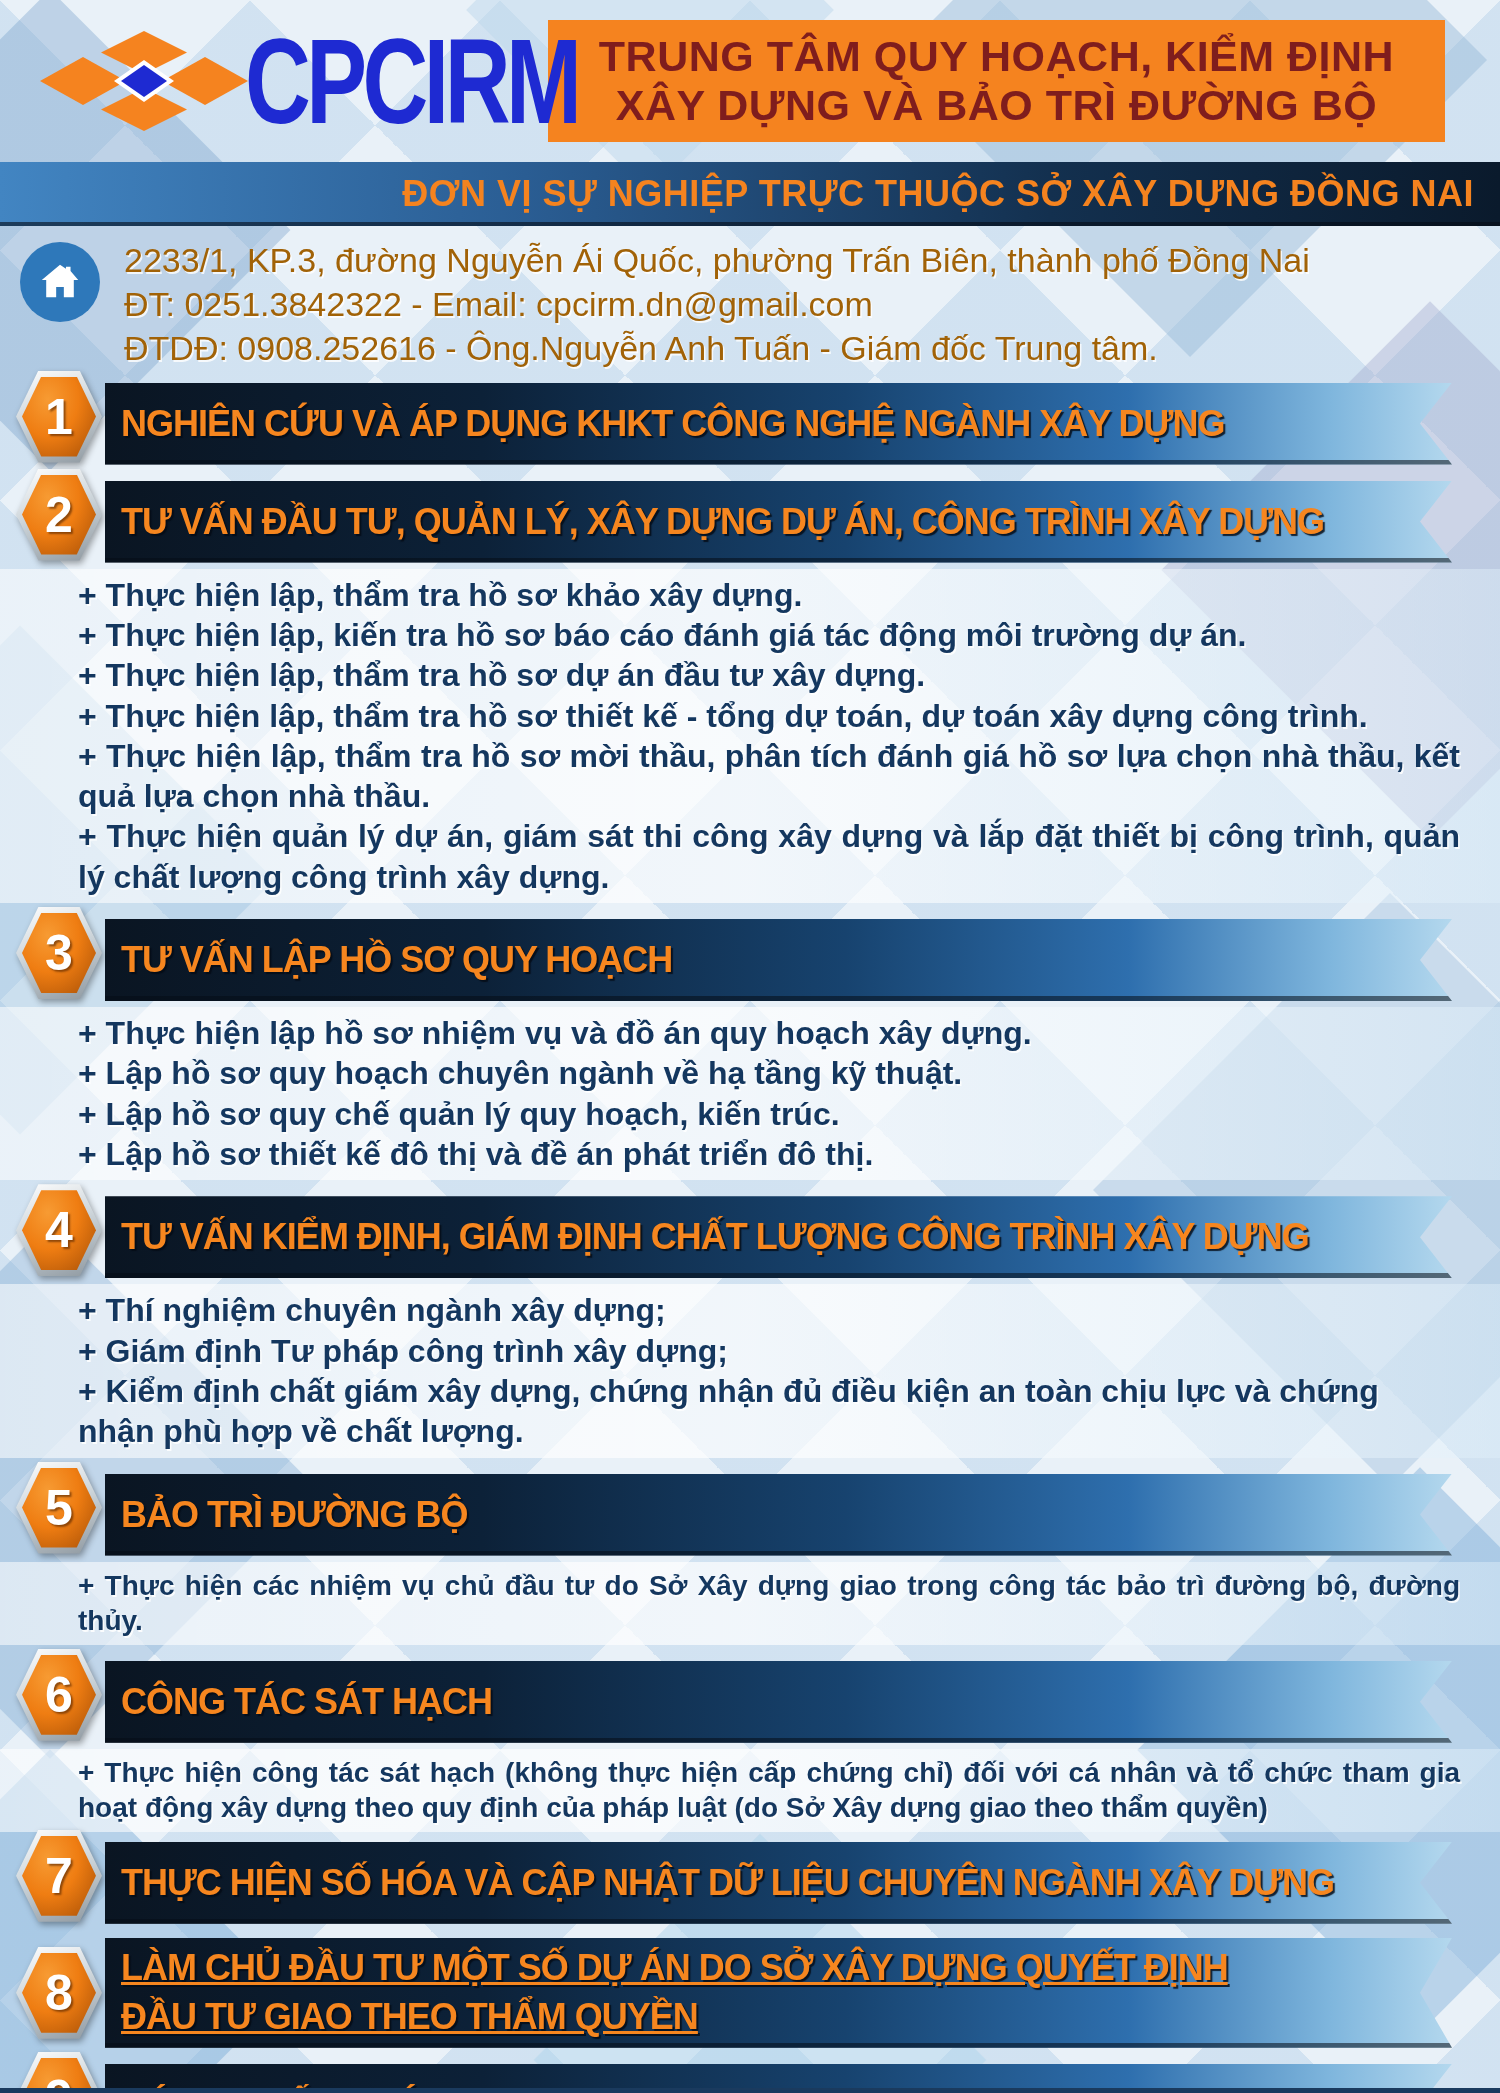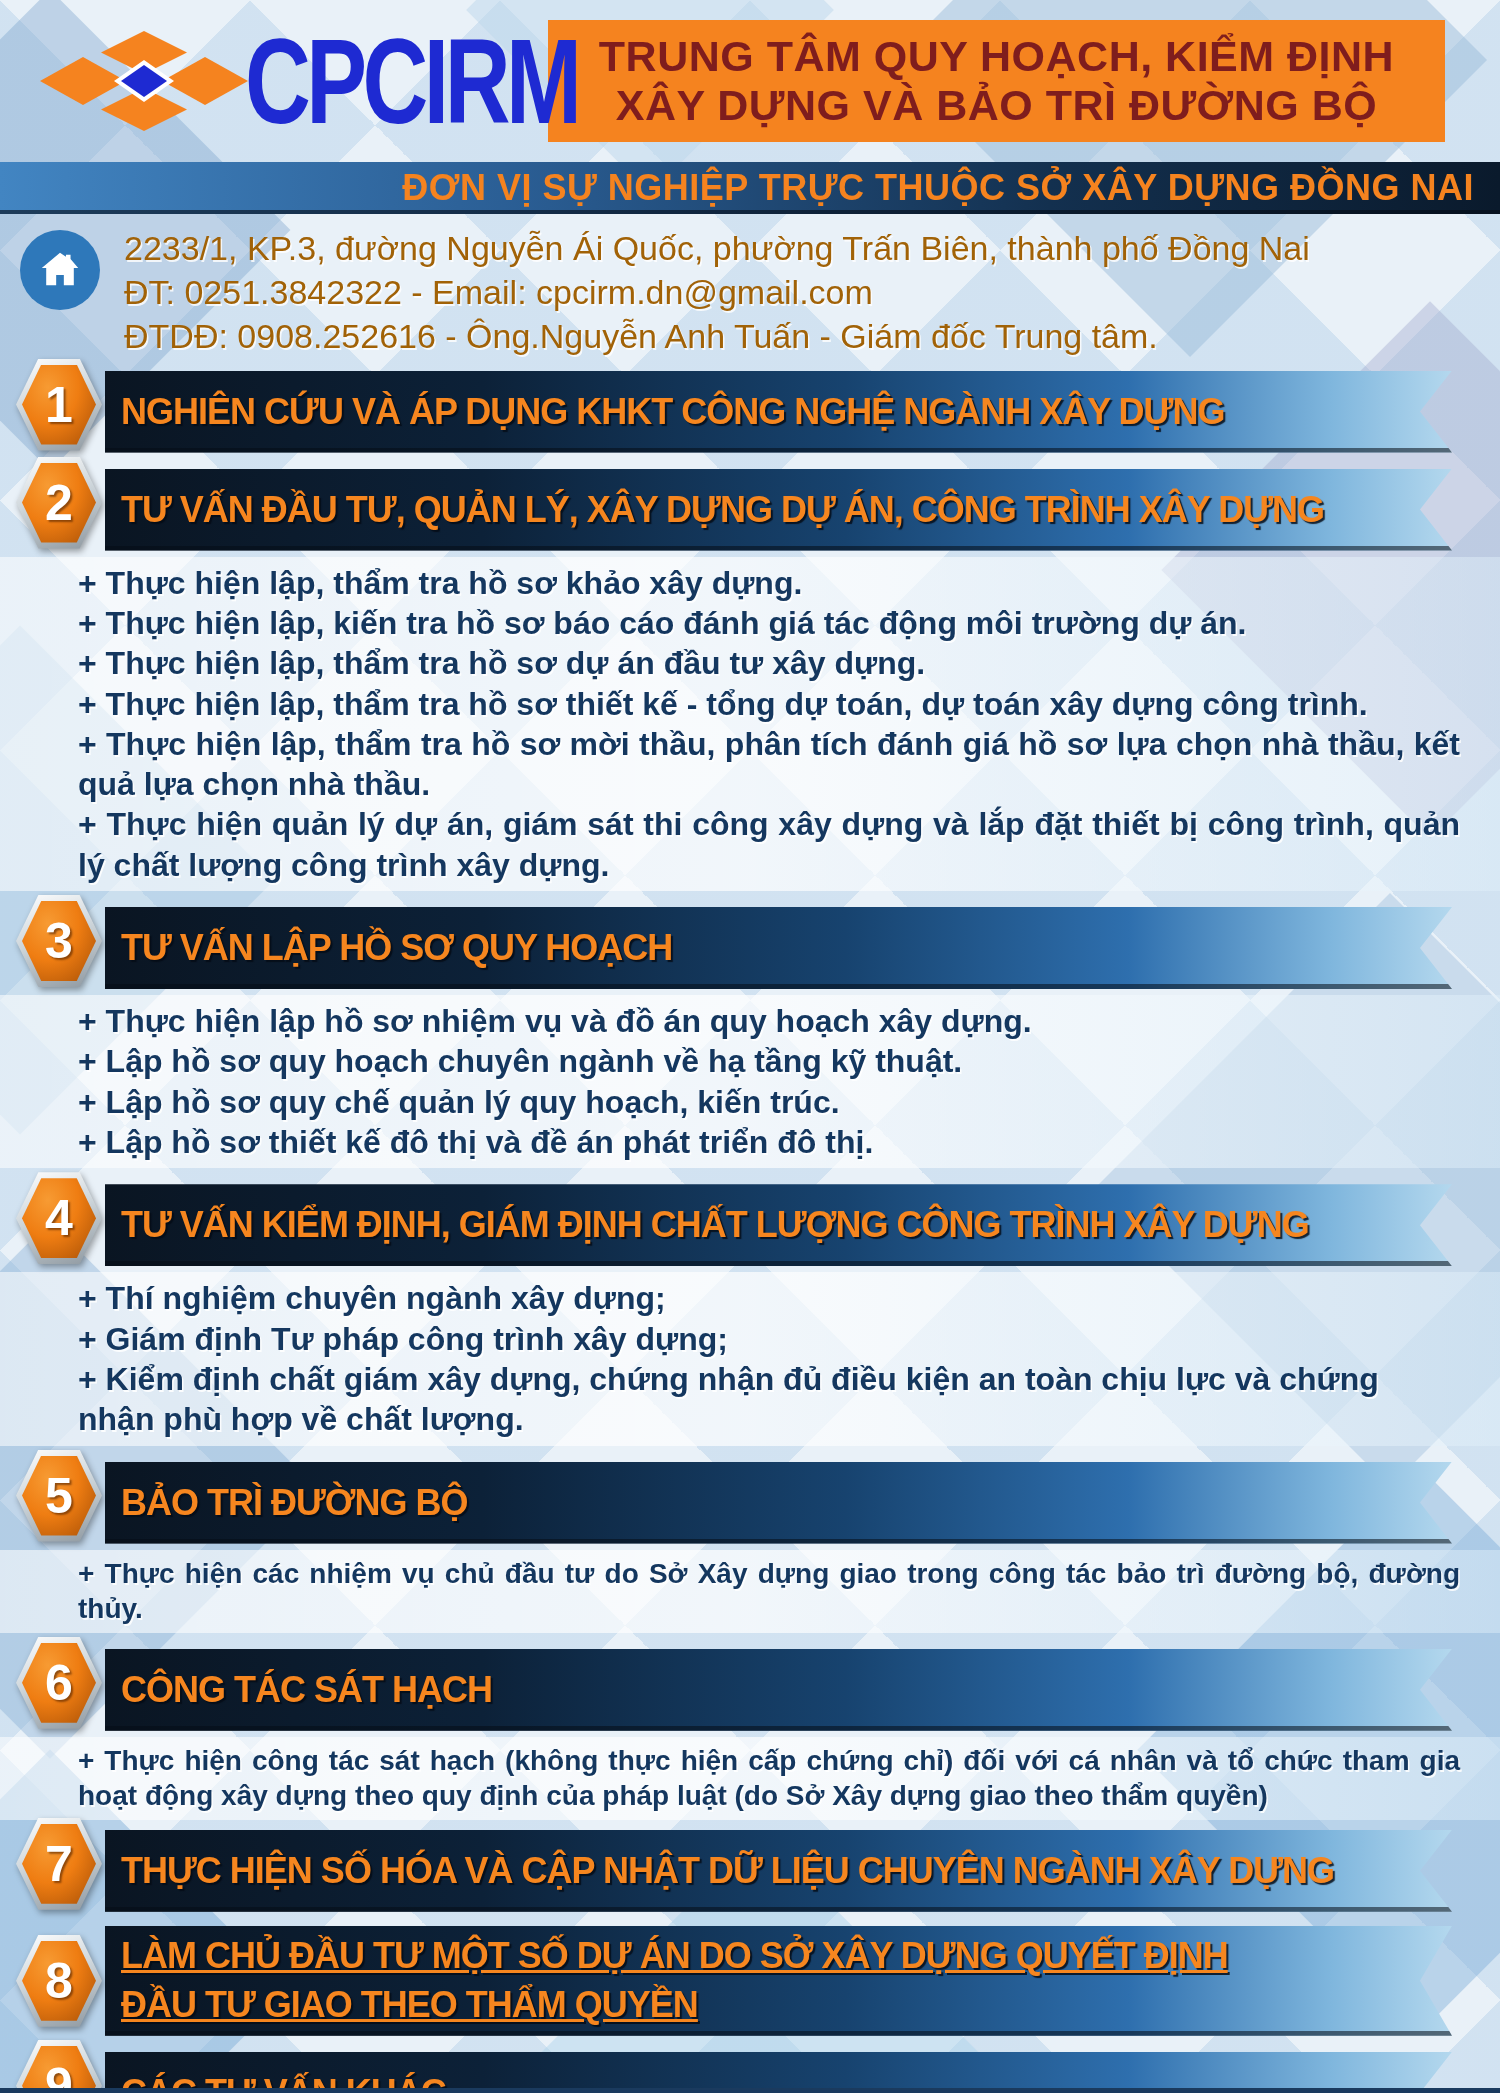--- a/index.html
+++ b/index.html
@@ -56,21 +56,21 @@
   .title-box {
     flex: 1; background: #f5831f; padding: 12px 6px; text-align: center;
   }
   .title-box .tl {
     color: #7f1d1d; font-weight: bold; font-size: 43px; line-height: 1.15;
     letter-spacing: .5px;
   }
 
   
   .subtitle-bar {
-    height: 52px;
+    height: 64px;
     background: linear-gradient(90deg, #4285c2 0%, #2a5d93 35%, #13304f 70%, #0a1a2c 100%);
     display: flex; align-items: center; justify-content: flex-end;
     padding-right: 26px;
     box-shadow: inset 0 -4px 0 rgba(5,12,22,.6);
   }
   .subtitle-bar span {
     color: #f5831f; font-weight: bold; font-size: 36px; letter-spacing: .5px;
     white-space: nowrap;
   }
 

